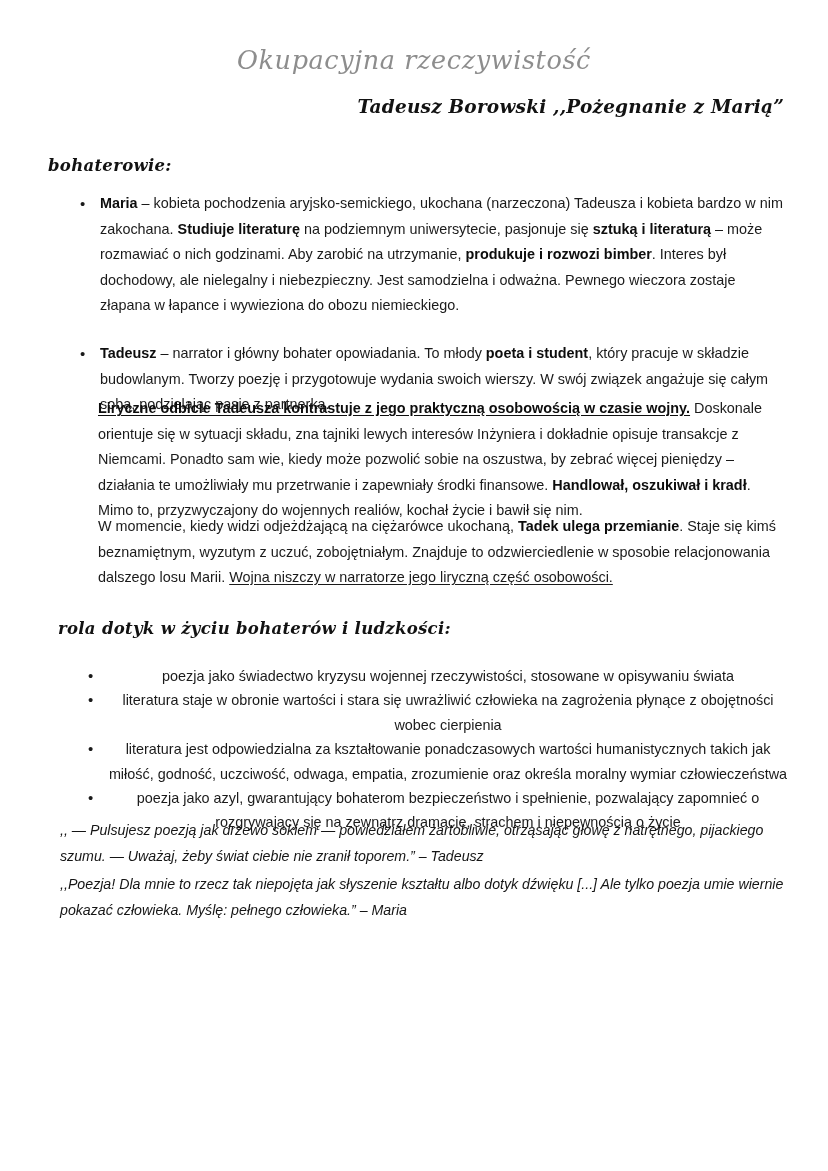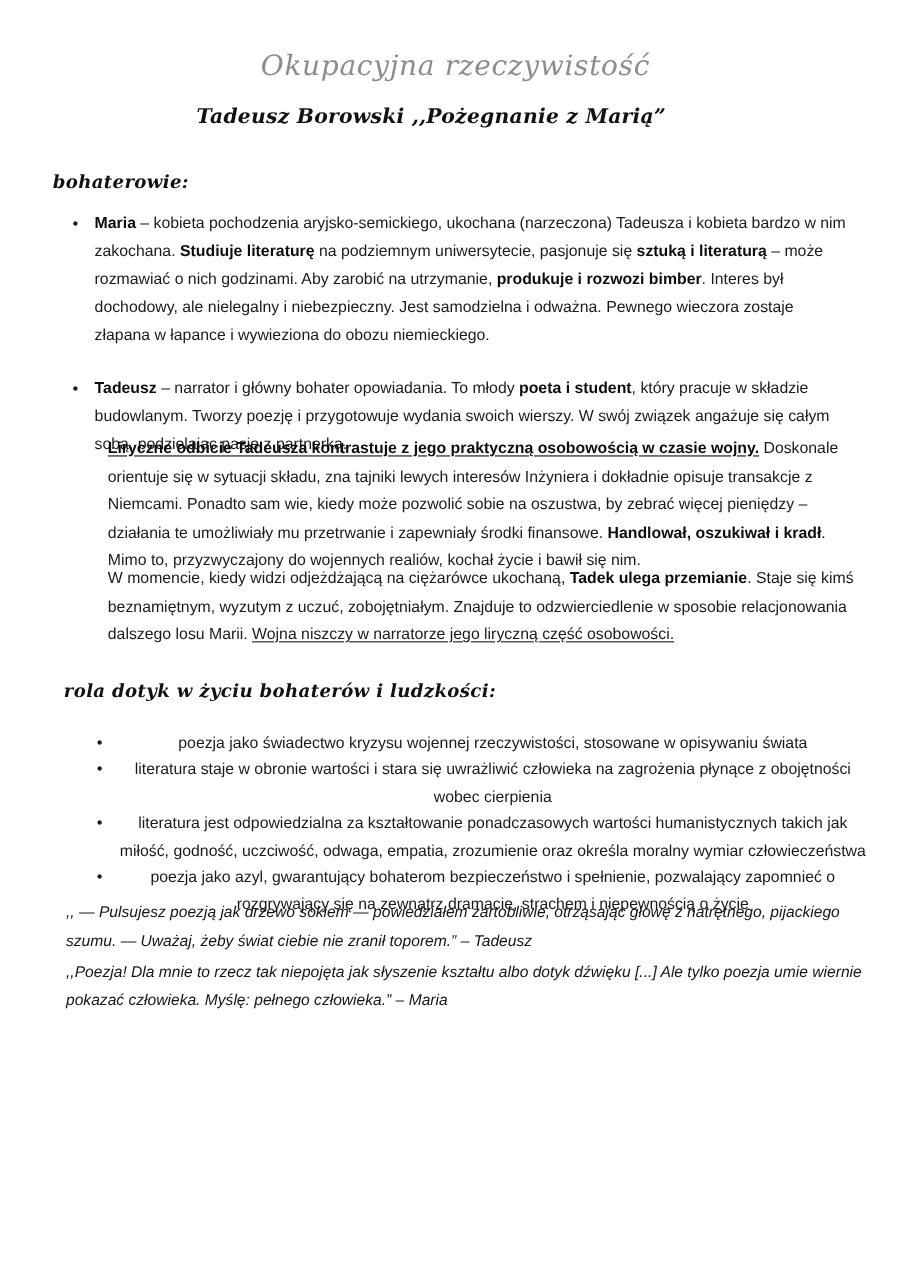--- a/index.html
+++ b/index.html
@@ -34,21 +34,21 @@
     font-size: 25.5px;
     letter-spacing: 0.6px;
     color: #8d8d8d;
     line-height: 1.15;
   }
   .doc-subtitle {
     position: absolute;
     left: 0;
     top: 96px;
     width: 784px;
-    text-align: center;
+    text-align: right;
     font-family: "DejaVu Serif", serif;
     font-style: italic;
     font-weight: 700;
     font-size: 18.5px;
     letter-spacing: 0.2px;
     color: #121212;
     line-height: 1.15;
   }
 
   
@@ -95,21 +95,21 @@
     position: absolute;
     left: 0;
     top: 0;
     font-size: 15px;
     line-height: 25.6px;
     color: #1a1a1a;
   }
   ul.doc-list.spaced > li + li { margin-top: 22px; }
 
   
-  #list-heroes { left: 66px; top: 191px; width: 705px; }
+  #list-heroes { left: 80px; top: 191px; width: 705px; }
   #para-liryczne { left: 98px; top: 396px; width: 685px; }
   #para-moment   { left: 98px; top: 514px; width: 685px; }
 
   
   #list-poetry { left: 88px; top: 664px; width: 700px; line-height: 24.4px; text-align: center; }
   #list-poetry > li::before { line-height: 24.4px; }
 
   
   .quote {
     position: absolute;

